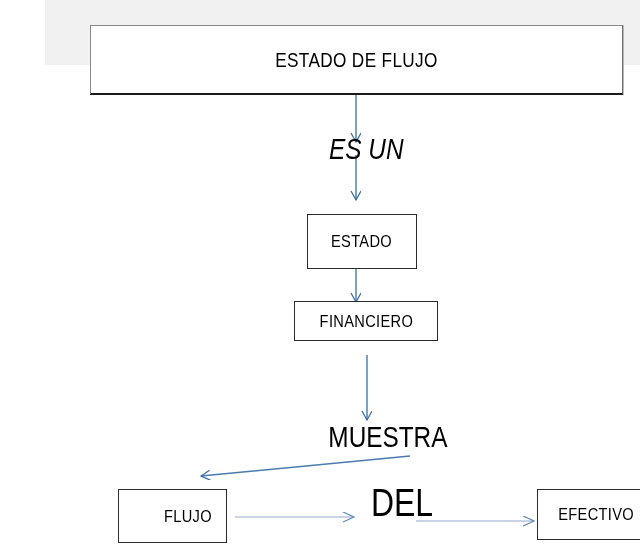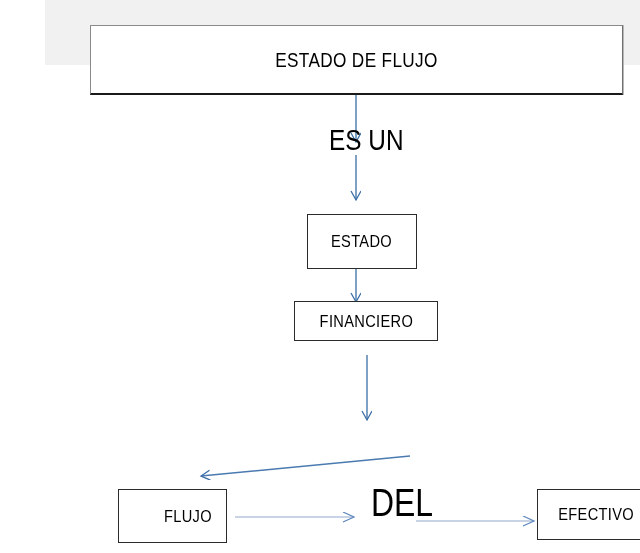--- a/index.html
+++ b/index.html
@@ -127,22 +127,25 @@
   </div>
 
   <div class="node" id="node-flujo" style="left:73px; top:489px; width:109px; height:54px; font-size:17px;padding-left:30px;">
     <span class="node-label">FLUJO</span>
   </div>
 
   <div class="node" id="node-efectivo" style="left:492px; top:489px; width:118px; height:51px; font-size:17px;">
     <span class="node-label">EFECTIVO</span>
   </div>
 
-  <div class="caption" id="caption-es-un" style="left:277px; top:126px; font-size:29px;">
+  <div class="caption" id="caption-es-un" style="left:277px; top:135px; font-size:29px;font-style:italic;">
     <span>ES UN</span>
   </div>
 
+  <div class="caption" id="caption-muestra" style="left:272px; top:423px; font-size:29px;">
+    <span>MUESTRA</span>
+  </div>
 
   <div class="caption" id="caption-del" style="left:320px; top:484px; font-size:38px;">
     <span>DEL</span>
   </div>
 
 </div>
 
 </body></html>

